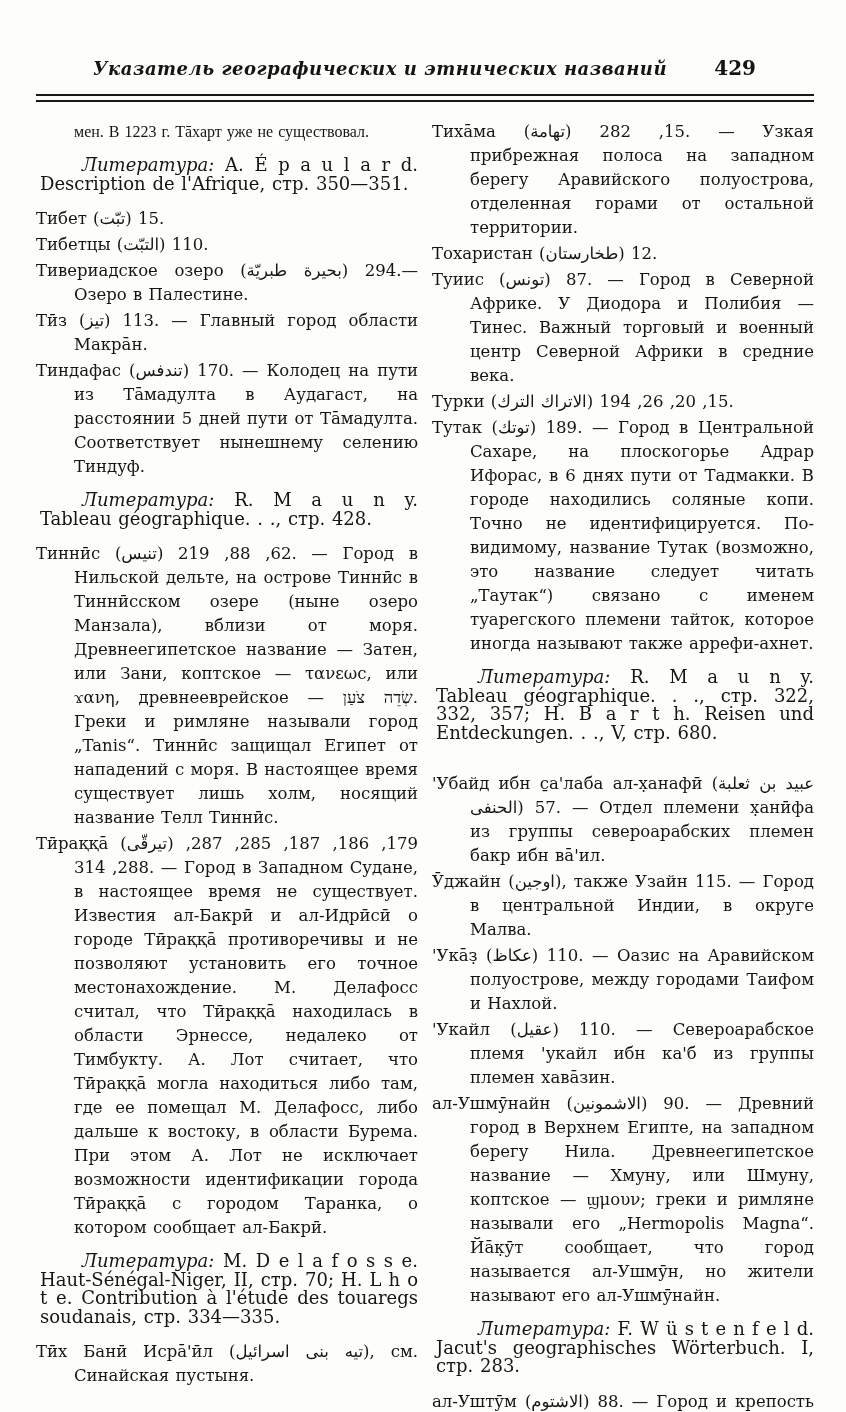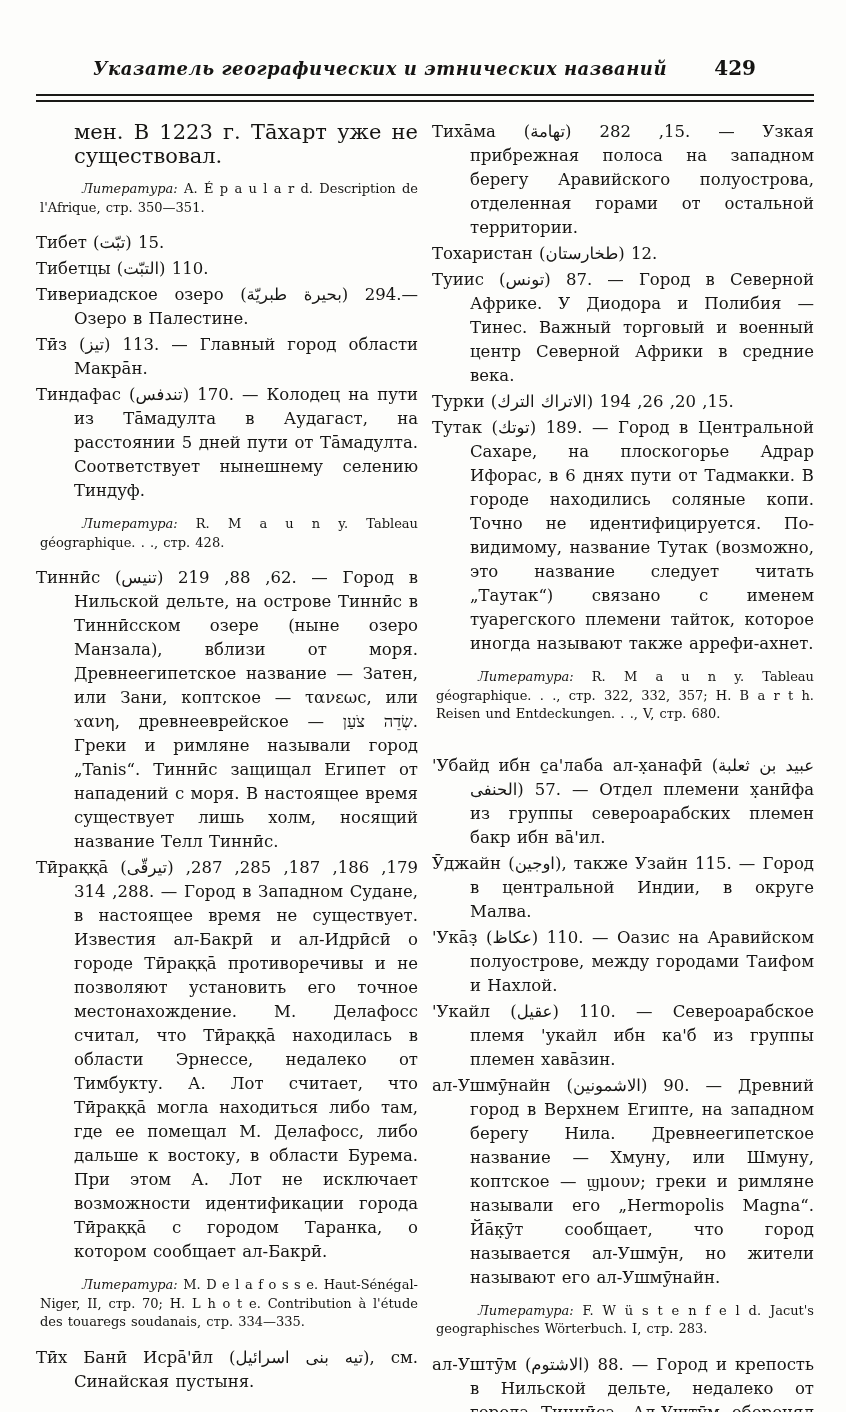--- a/index.html
+++ b/index.html
@@ -54,29 +54,30 @@
   .entry{
     font-size:16.5px;
     line-height:24px;
     text-align:justify;
     padding-left:38px;
     text-indent:-38px;
     margin-bottom:2px;
     word-spacing:1px;
   }
   .cont{
-    font-size:21px;
+    font-size:16px;
     line-height:24px;
     text-align:justify;
     padding-left:38px;
     margin-bottom:0;
     word-spacing:1px;
+    font-family:Liberation Serif, serif;
   }
   .lit{
-    font-size:13px;
+    font-size:18px;
     line-height:18.5px;
     text-align:justify;
     margin:12px 0 14px 4px;
     text-indent:42px;
     word-spacing:1px;
   }
   .lit i{font-style:italic;}
   .gap-top{margin-top:30px;}
 </style>
 </head>

